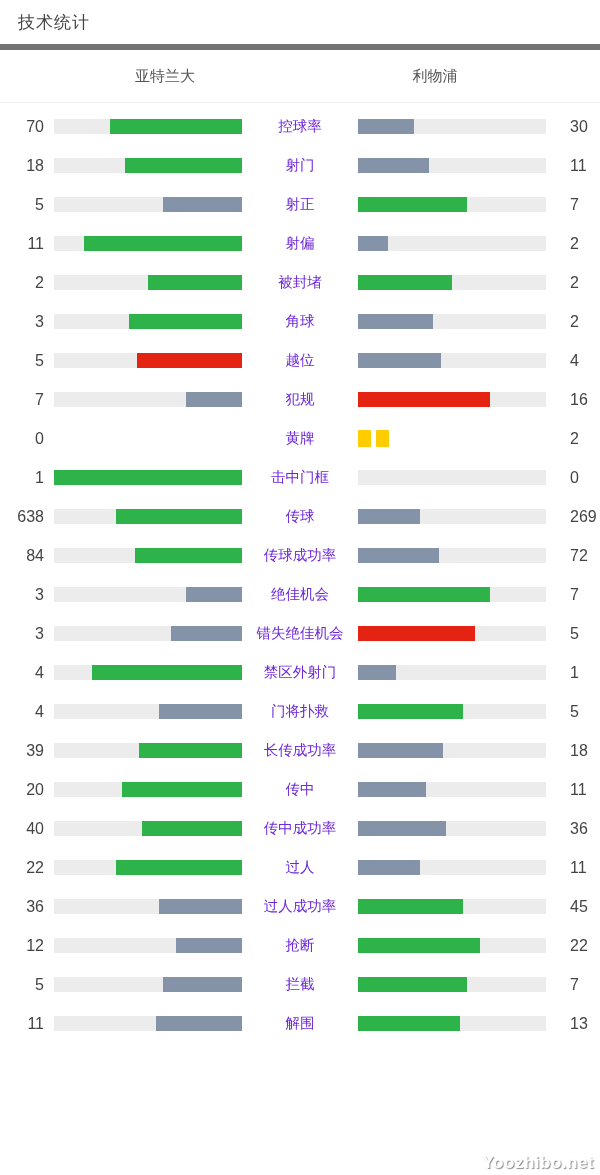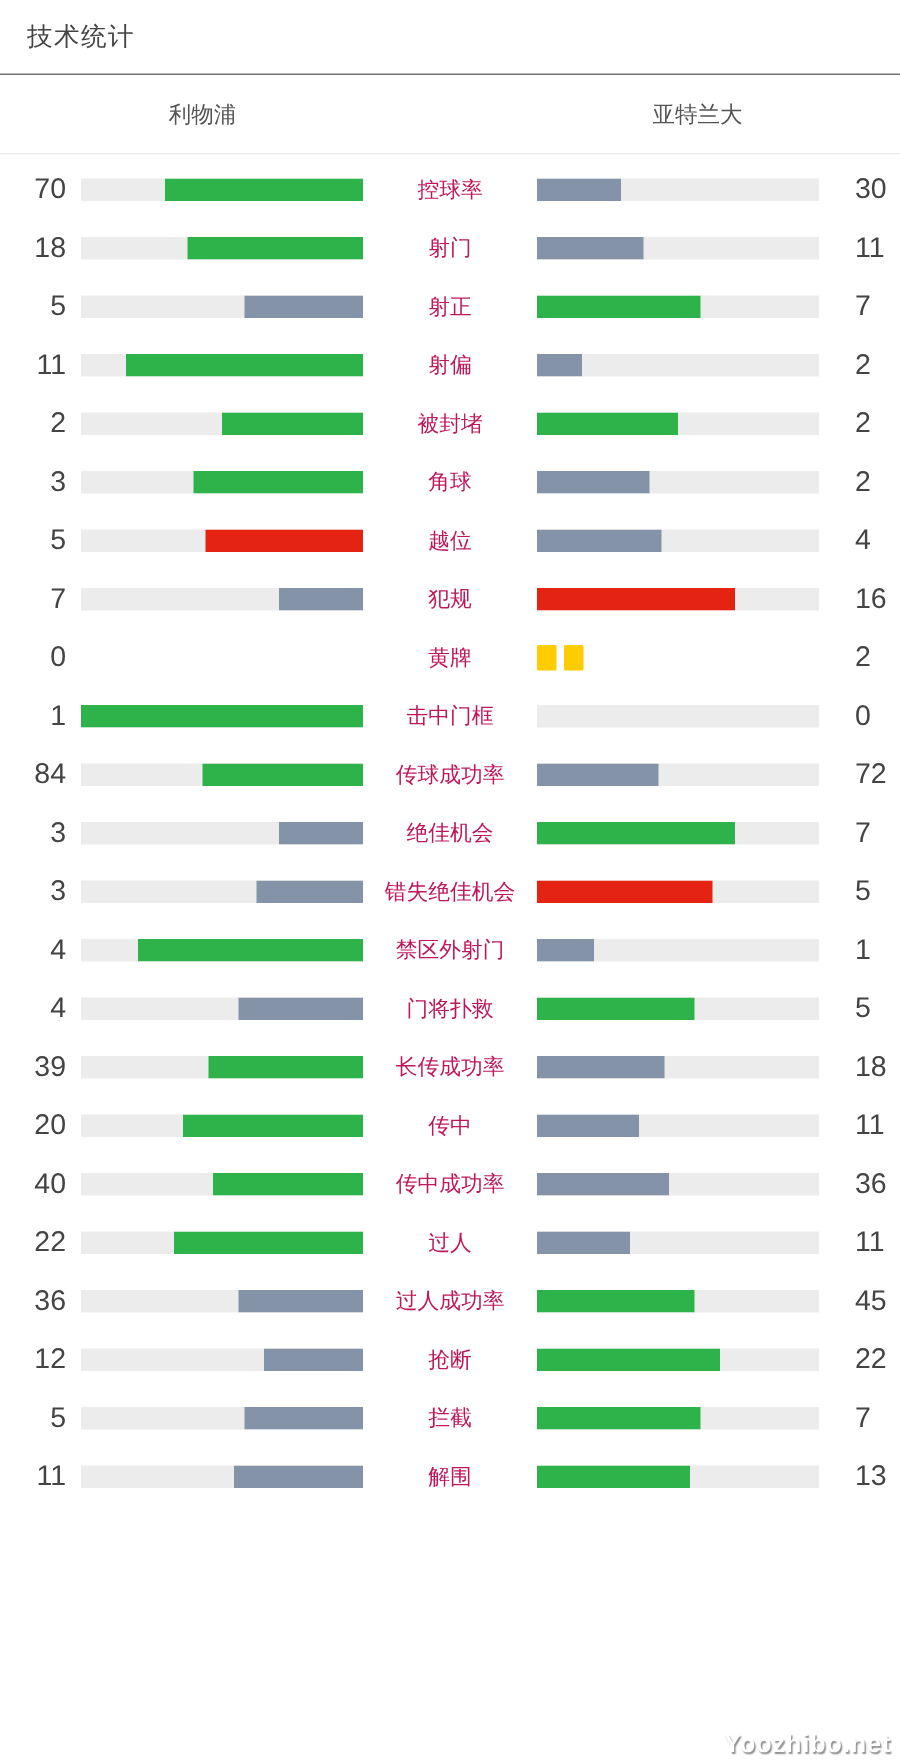--- a/index.html
+++ b/index.html
@@ -21,21 +21,21 @@
     box-sizing: border-box;
     background: #ffffff;
     position: relative;
   }
   .title-bar {
     height: 50px;
     display: flex;
     align-items: center;
     padding-left: 18px;
     box-sizing: border-box;
-    border-bottom: 1px solid #737373;
+    border-bottom: 6px solid #737373;
   }
   .title-bar .title {
     font-size: 17px;
     color: #444444;
     letter-spacing: 1px;
   }
   .teams {
     height: 52px;
     display: flex;
     align-items: center;
@@ -53,21 +53,21 @@
   .rows {
     padding-top: 4px;
   }
   .row {
     height: 39px;
     display: flex;
     align-items: center;
   }
   .val {
     width: 54px;
-    font-size: 19px;
+    font-size: 16px;
     color: #444444;
     flex: 0 0 54px;
   }
   .val-left {
     text-align: right;
     padding-right: 10px;
     box-sizing: border-box;
   }
   .val-right {
     text-align: left;
@@ -86,21 +86,21 @@
     position: absolute;
     top: 0;
     height: 15px;
   }
   .bar-wrap.left .bar { right: 0; }
   .bar-wrap.right .bar { left: 0; }
   .label {
     flex: 1;
     text-align: center;
     font-size: 14.5px;
-    color: #be185d;
+    color: #6d28d9;
     white-space: nowrap;
   }
   .cards {
     flex: 0 0 188px;
     width: 188px;
     height: 15px;
     display: flex;
     align-items: center;
   }
   .cards.left { justify-content: flex-end; }
@@ -126,22 +126,22 @@
 </head>
 <body>
 
 <div class="page">
 
   <div class="title-bar">
     <span class="title">技术统计</span>
   </div>
 
   <div class="teams">
+    <div class="team-name team-right">亚特兰大</div>
     <div class="team-name team-left">利物浦</div>
-    <div class="team-name team-right">亚特兰大</div>
   </div>
 
   <div class="rows" id="rows-container">
       <div class="row">
         <div class="val val-left">70</div>
         <div class="bar-wrap left">
           <div class="bar" style="width: 70%; background: rgb(46, 179, 74);"></div>
         </div>
         <div class="label">控球率</div>
         <div class="bar-wrap right">
@@ -241,20 +241,31 @@
         <div class="bar-wrap left">
           <div class="bar" style="width: 100%; background: rgb(46, 179, 74);"></div>
         </div>
         <div class="label">击中门框</div>
         <div class="bar-wrap right">
           <div class="bar" style="width: 0%; background: rgb(133, 147, 168);"></div>
         </div>
         <div class="val val-right">0</div>
       </div>
       <div class="row">
+        <div class="val val-left">638</div>
+        <div class="bar-wrap left">
+          <div class="bar" style="width: 67%; background: rgb(46, 179, 74);"></div>
+        </div>
+        <div class="label">传球</div>
+        <div class="bar-wrap right">
+          <div class="bar" style="width: 33%; background: rgb(133, 147, 168);"></div>
+        </div>
+        <div class="val val-right">269</div>
+      </div>
+      <div class="row">
         <div class="val val-left">84</div>
         <div class="bar-wrap left">
           <div class="bar" style="width: 57%; background: rgb(46, 179, 74);"></div>
         </div>
         <div class="label">传球成功率</div>
         <div class="bar-wrap right">
           <div class="bar" style="width: 43%; background: rgb(133, 147, 168);"></div>
         </div>
         <div class="val val-right">72</div>
       </div>

